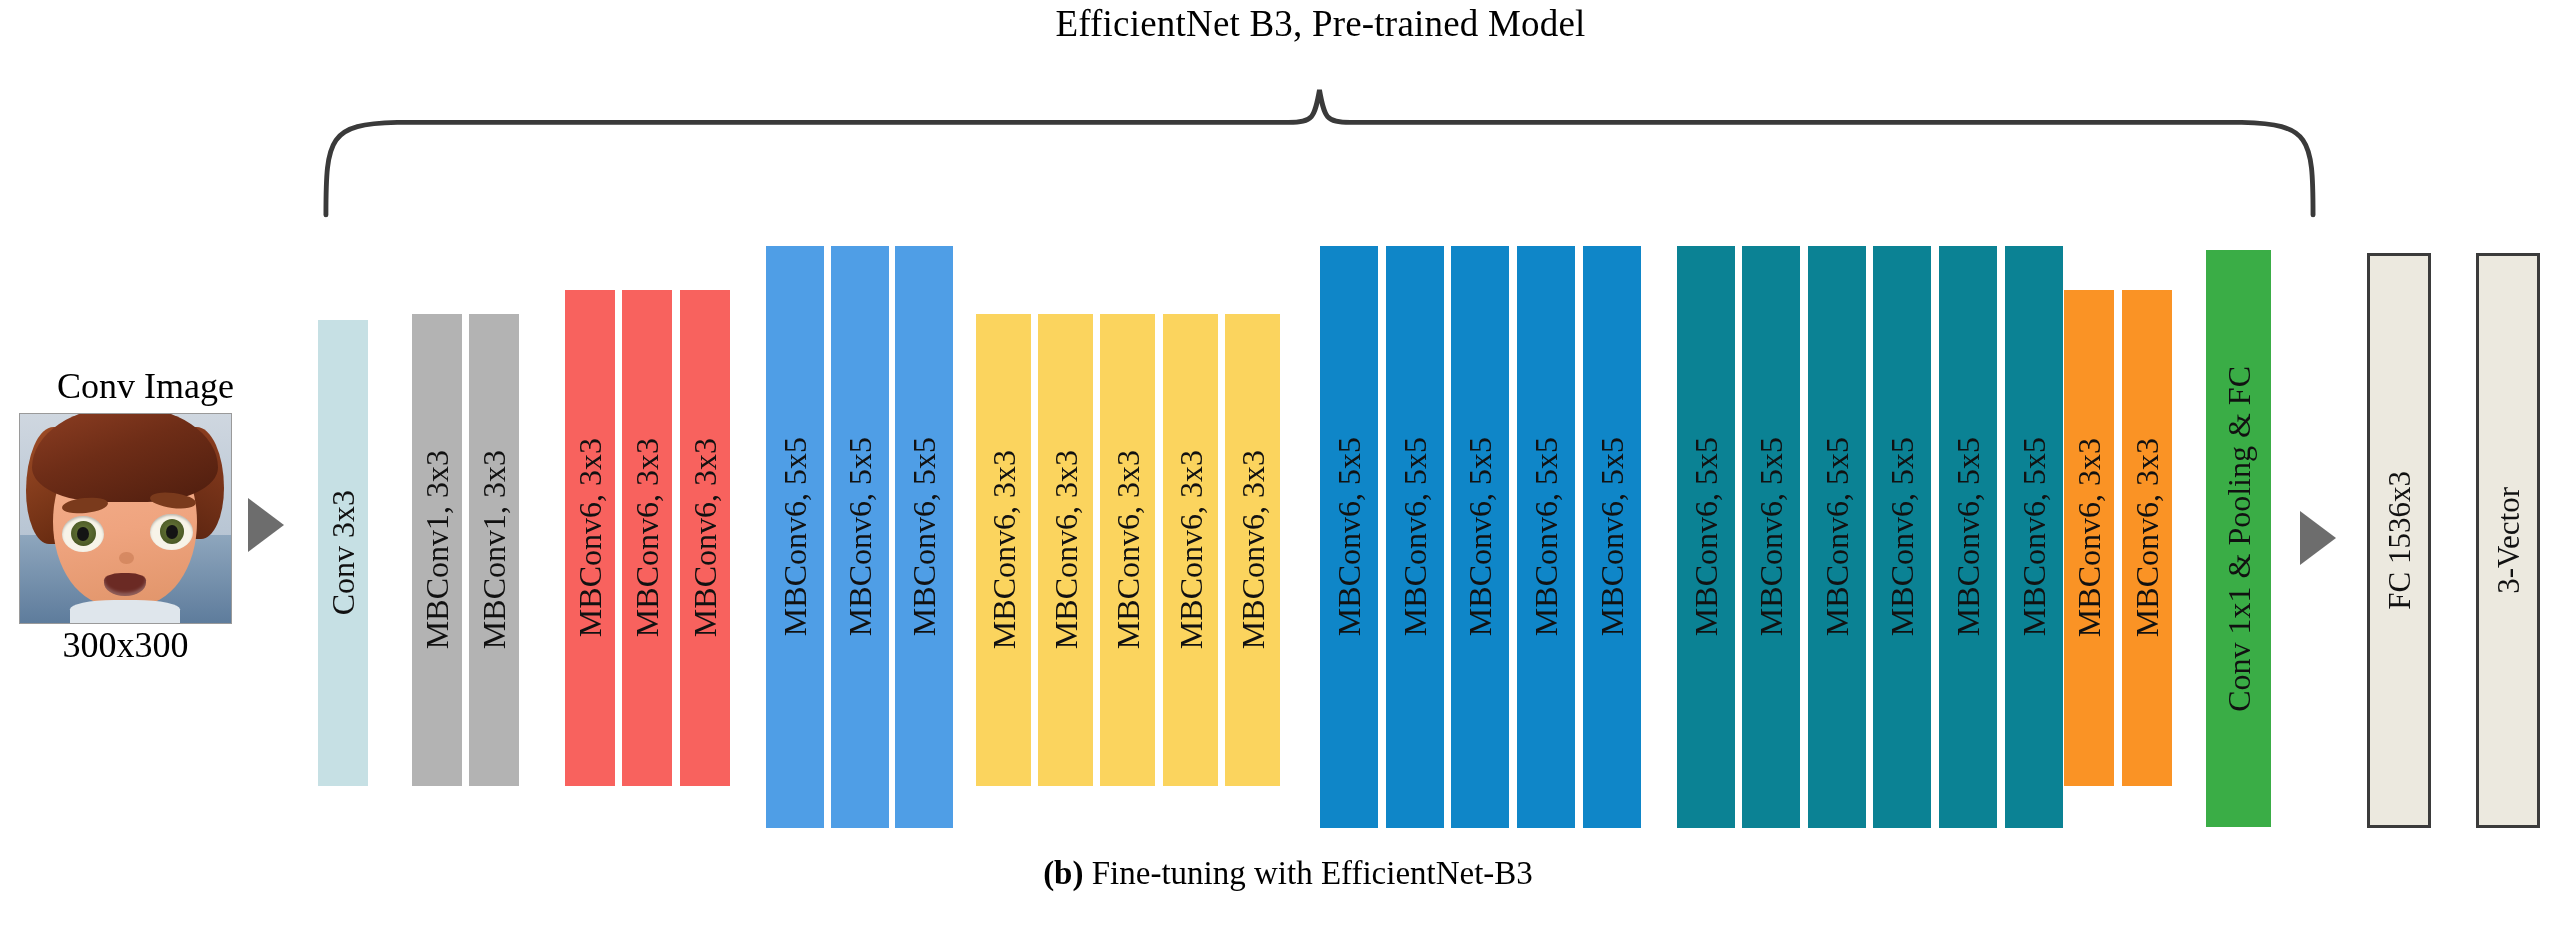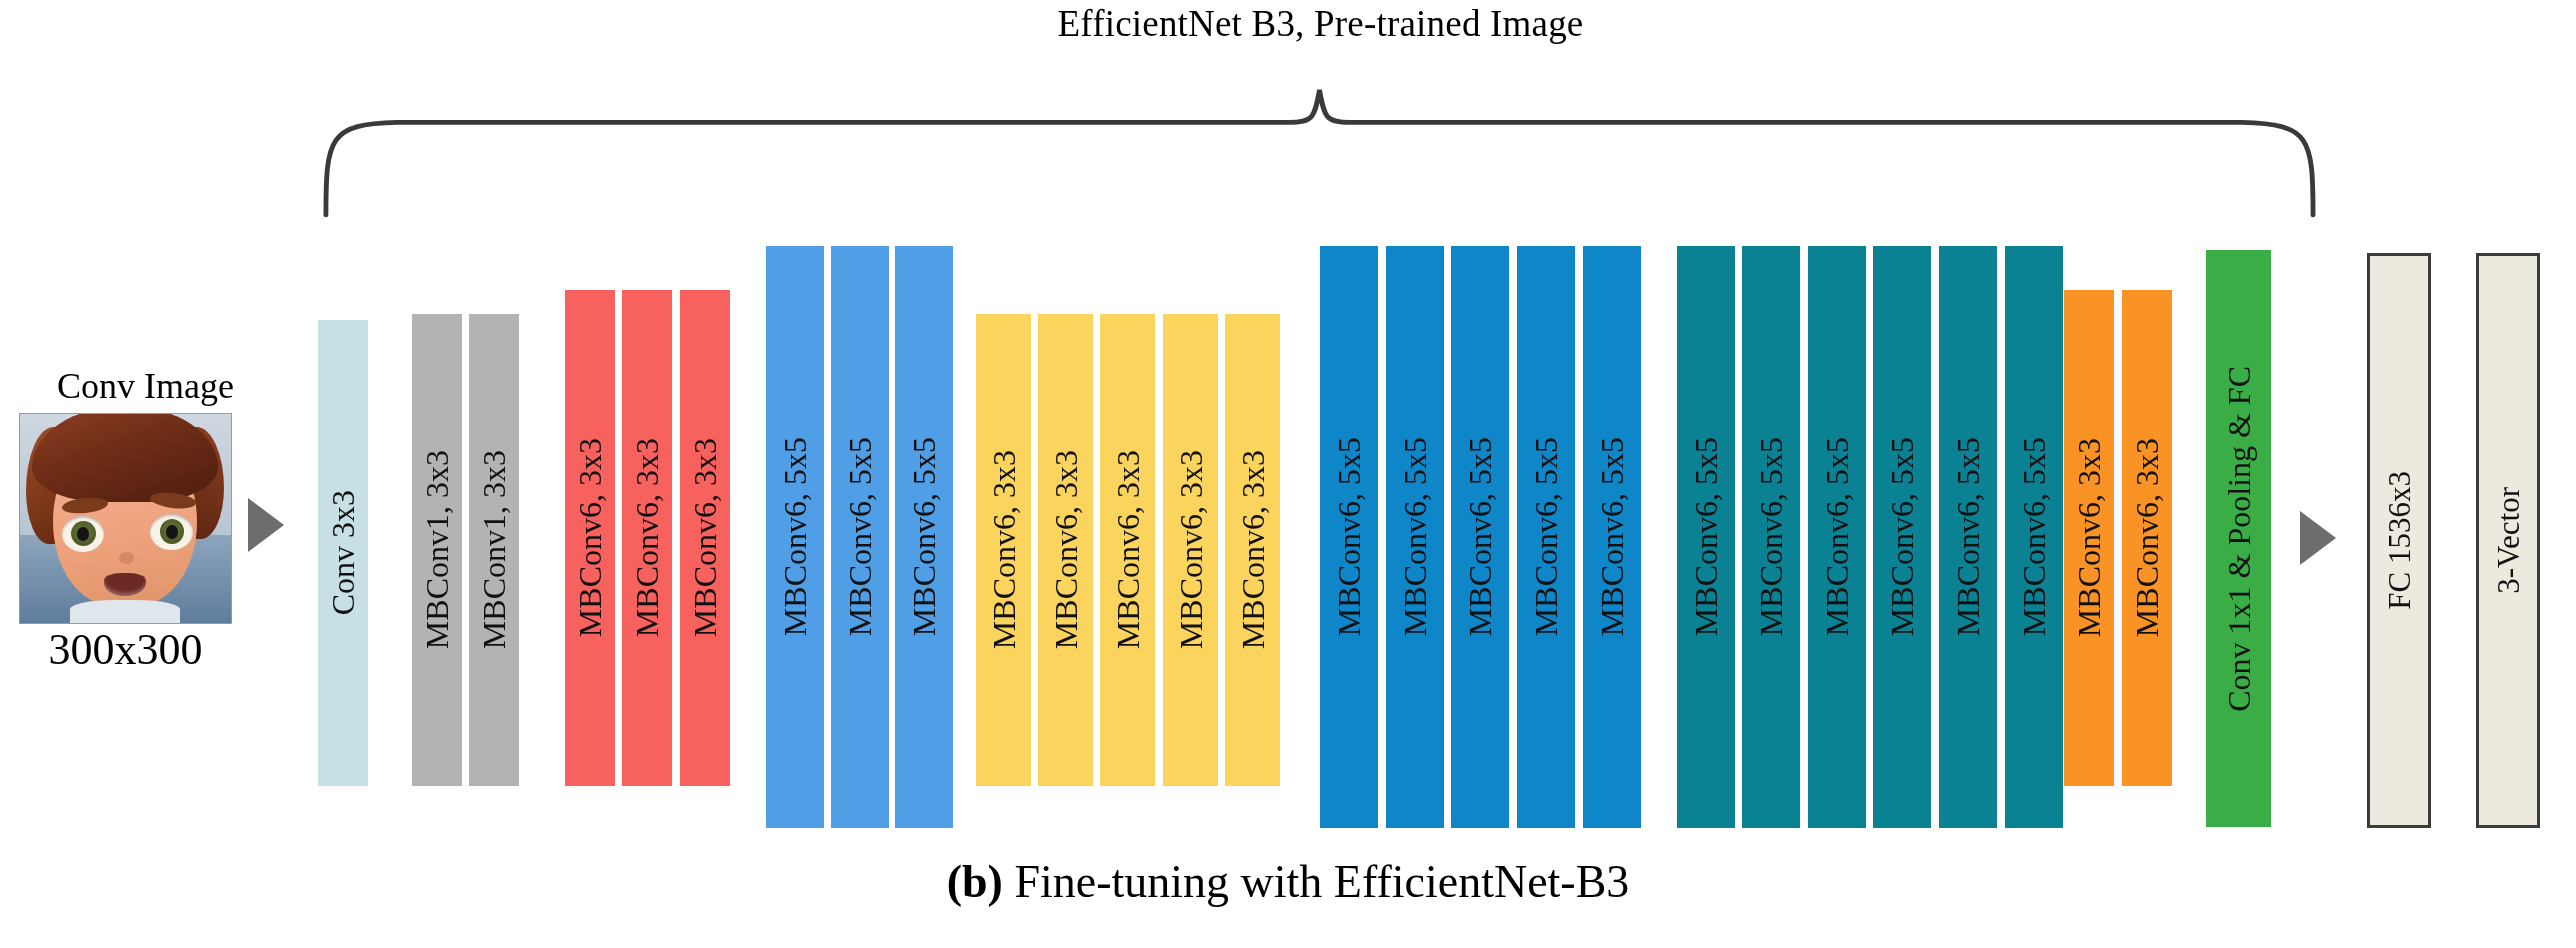--- a/index.html
+++ b/index.html
@@ -21,21 +21,21 @@
   #input-label{
     position:absolute;left:16px;top:365px;width:259px;text-align:center;
     font-size:36px;white-space:nowrap;
   }
   #input-thumb{
     position:absolute;left:18.6px;top:413px;width:211px;height:209px;
     border:0.8px solid #9a9a9a;overflow:hidden;background:#cfa88e;
   }
   #input-size{
     position:absolute;left:16px;top:624px;width:219px;text-align:center;
-    font-size:44px;white-space:nowrap;
+    font-size:36px;white-space:nowrap;
   }
 
   
   .face-bg{position:absolute;inset:0;background:
       linear-gradient(180deg,#cfd7e0 0%,#b9c6d4 55%,#9fb2c6 100%);}
   .face-bg2{position:absolute;left:0;top:58%;width:100%;height:42%;
       background:linear-gradient(180deg,#8ea6bd 0%,#5e7c9c 100%);}
   .face-skin{position:absolute;left:16%;top:8%;width:68%;height:84%;
       background:linear-gradient(170deg,#f5b391 0%,#efa47f 55%,#e09469 100%);
       border-radius:46% 46% 42% 42%/52% 52% 48% 48%;}
@@ -80,30 +80,30 @@
     writing-mode:vertical-rl;transform:rotate(180deg);
     white-space:nowrap;font-size:32px;line-height:1;color:#111;
     font-family:"Liberation Serif","DejaVu Serif",serif;
   }
   .blk.outlined{border:3.2px solid #3b3b3b;}
   .blk.outlined span{font-size:31px;}
 
   
   #caption{
     position:absolute;left:0;top:855px;width:2576px;text-align:center;
-    font-size:46px;white-space:nowrap;
+    font-size:33px;white-space:nowrap;
   }
   #caption b{font-weight:bold;}
 </style>
 </head>
 <body>
 
 <div id="stage">
 
-  <div id="group-title">EfficientNet B3, Pre-trained Image</div>
+  <div id="group-title">EfficientNet B3, Pre-trained Model</div>
 
   <svg id="brace-svg" viewBox="0 0 2500 180" preserveAspectRatio="none">
     <path d="M 32,170 C 32,74 36,58 120,56 L 1220,56 C 1250,56 1252,50 1258,16
              C 1264,50 1266,56 1296,56 L 2396,56 C 2480,58 2484,74 2484,170" fill="none" stroke="#3a3a3a" stroke-width="6" stroke-linecap="round"></path>
   </svg>
 
   <div id="input-label">Conv Image</div>
 
   <div id="input-thumb">
     <div class="face-bg"></div>

